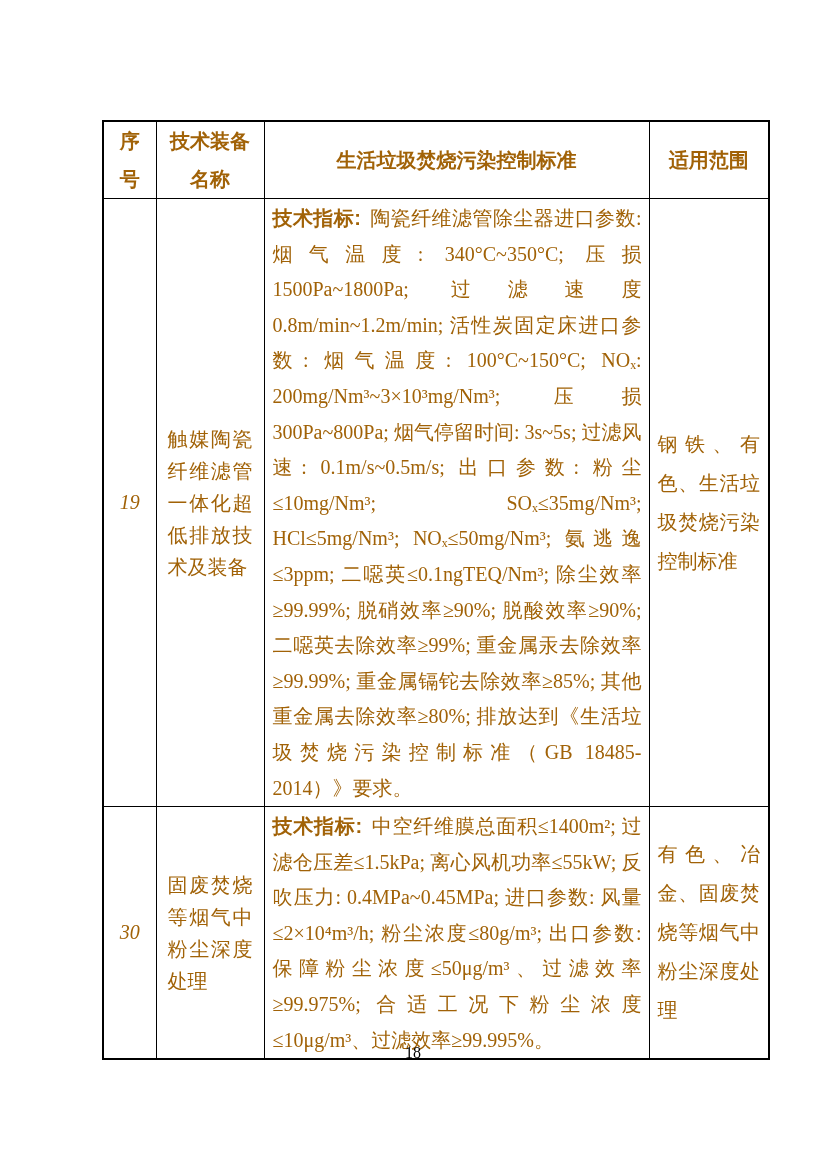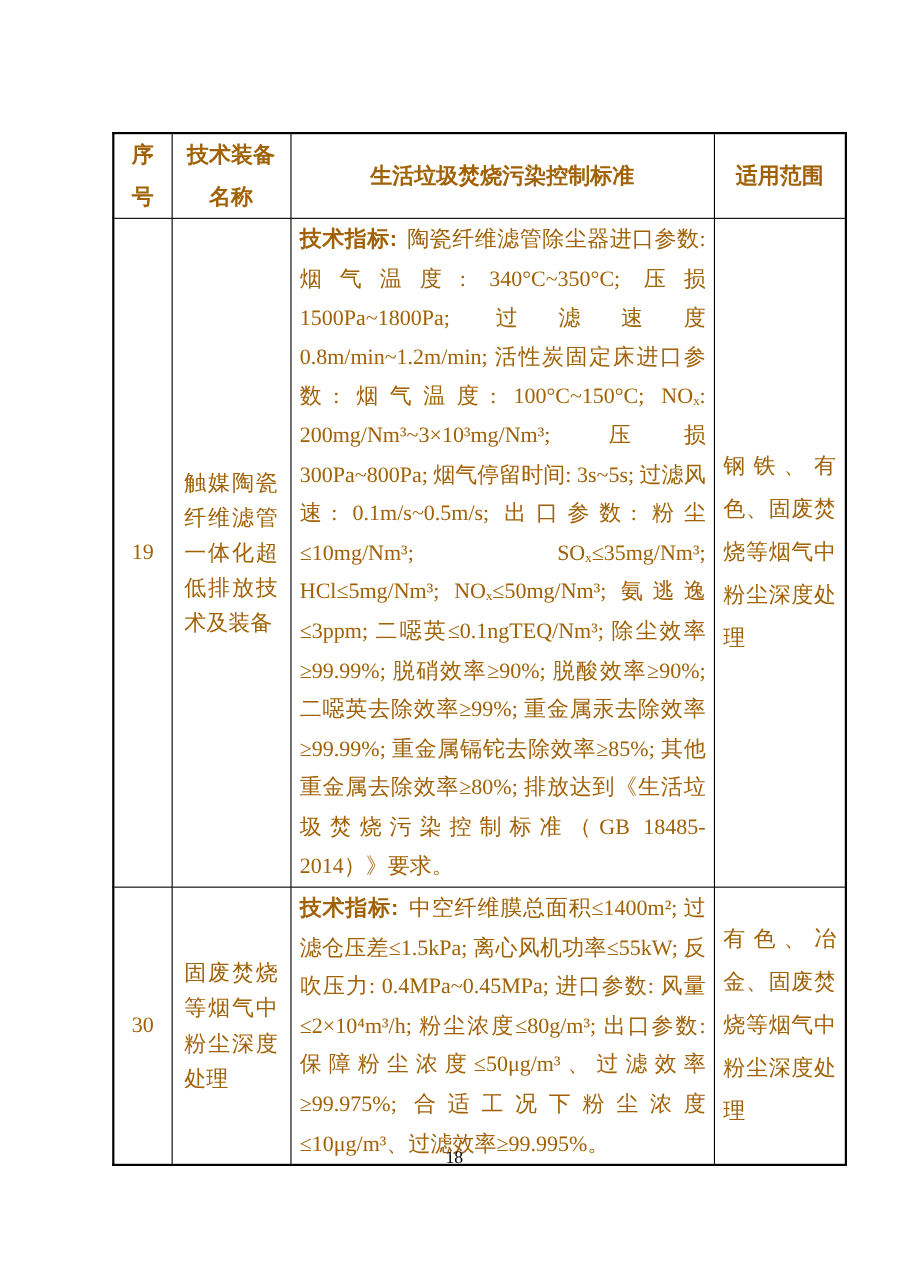--- a/index.html
+++ b/index.html
@@ -38,20 +38,21 @@
     line-height: 38px;
     font-size: 17px;
     padding: 0 6px;
   }
   tr.header-row { height: 72px; }
   tr.row-19 { height: 536px; }
   tr.row-20 { height: 247px; }
   td.cell-index {
     text-align: center;
     font-size: 17px;
+    font-style: italic;
   }
   td.cell-name {
     padding: 0 11px;
     text-align: justify;
     text-justify: inter-character;
     line-height: 32px;
     font-size: 17px;
   }
   td.cell-ind {
     vertical-align: top;
@@ -102,21 +103,21 @@
         <th class="hdr">生活垃圾焚烧污染控制标准</th>
         <th class="hdr">适用范围</th>
       </tr>
 
       <tr class="row-19">
         <td class="cell-index">19</td>
         <td class="cell-name">触媒陶瓷纤维滤管一体化超低排放技术及装备</td>
         <td class="cell-ind">
           <span class="ind-label">技术指标:</span><span>陶瓷纤维滤管除尘器进口参数: 烟气温度: 340°C~350°C; 压损 1500Pa~1800Pa; 过滤速度 0.8m/min~1.2m/min; 活性炭固定床进口参数: 烟气温度: 100°C~150°C; NOₓ: 200mg/Nm³~3×10³mg/Nm³; 压损 300Pa~800Pa; 烟气停留时间: 3s~5s; 过滤风速: 0.1m/s~0.5m/s; 出口参数: 粉尘≤10mg/Nm³; SOₓ≤35mg/Nm³; HCl≤5mg/Nm³; NOₓ≤50mg/Nm³; 氨逃逸≤3ppm; 二噁英≤0.1ngTEQ/Nm³; 除尘效率≥99.99%; 脱硝效率≥90%; 脱酸效率≥90%; 二噁英去除效率≥99%; 重金属汞去除效率≥99.99%; 重金属镉铊去除效率≥85%; 其他重金属去除效率≥80%; 排放达到《生活垃圾焚烧污染控制标准（GB 18485-2014）》要求。</span>
         </td>
-        <td class="cell-scope">钢铁、有色、固废焚烧等烟气中粉尘深度处理</td>
+        <td class="cell-scope">钢铁、有色、生活垃圾焚烧污染控制标准</td>
       </tr>
 
       <tr class="row-20">
         <td class="cell-index">30</td>
         <td class="cell-name">固废焚烧等烟气中粉尘深度处理</td>
         <td class="cell-ind">
           <span class="ind-label">技术指标:</span><span>中空纤维膜总面积≤1400m²; 过滤仓压差≤1.5kPa; 离心风机功率≤55kW; 反吹压力: 0.4MPa~0.45MPa; 进口参数: 风量≤2×10⁴m³/h; 粉尘浓度≤80g/m³; 出口参数: 保障粉尘浓度≤50μg/m³、过滤效率≥99.975%; 合适工况下粉尘浓度≤10μg/m³、过滤效率≥99.995%。</span>
         </td>
         <td class="cell-scope">有色、冶金、固废焚烧等烟气中粉尘深度处理</td>
       </tr>

